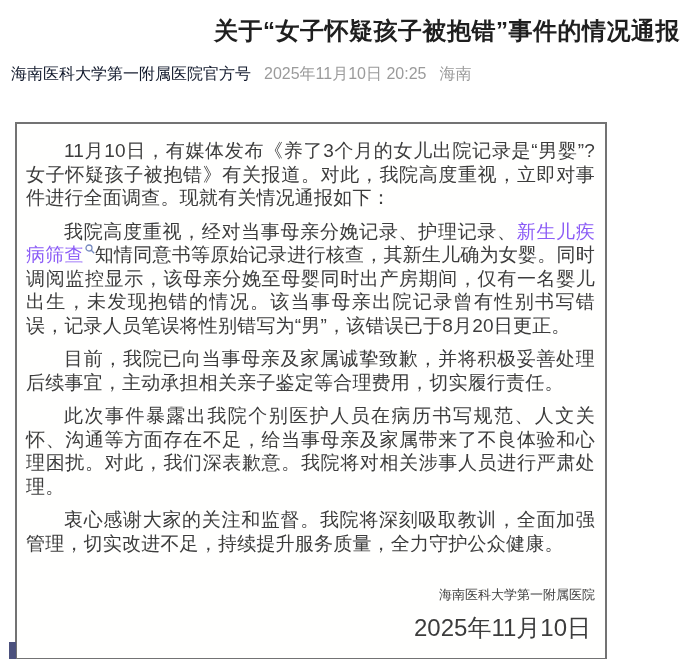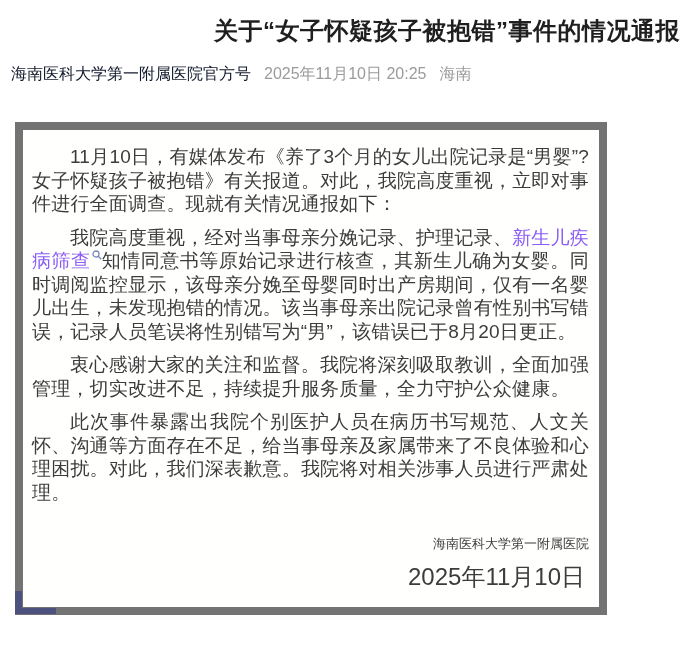--- a/index.html
+++ b/index.html
@@ -37,21 +37,21 @@
   .meta-time, .meta-location {
     color: #9b9b9b;
     margin-left: 13px;
     text-align: right;
   }
   .notice-box {
     position: relative;
     margin-top: 37px;
     margin-left: 4px;
     width: 592px;
-    border: 8px solid #737373;
+    border: 2px solid #737373;
     box-sizing: border-box;
     padding: 15px 10px 18px 9px;
     background: #fffffe;
   }
   .notice-box p {
     margin: 0 0 10px 0;
     font-size: 19px;
     line-height: 23.5px;
     color: #3c3c3c;
     text-indent: 2em;
@@ -125,24 +125,25 @@
 
   <div class="notice-box">
 
     <p>11月10日，有媒体发布《养了3个月的女儿出院记录是“男婴”?女子怀疑孩子被抱错》有关报道。对此，我院高度重视，立即对事件进行全面调查。现就有关情况通报如下：</p>
 
     <p><span>我院高度重视，经对当事母亲分娩记录、护理记录、</span><a class="inline-entity-link"><span>新生儿疾病筛查</span><svg class="sup-search-icon" viewBox="0 0 10 10" xmlns="http://www.w3.org/2000/svg">
             <circle cx="4" cy="4" r="3" fill="none" stroke="#7589be" stroke-width="1.3"></circle>
             <line x1="6.3" y1="6.3" x2="9.2" y2="9.2" stroke="#7589be" stroke-width="1.3"></line>
           </svg></a><span>知情同意书等原始记录进行核查，其新生儿确为女婴。同时调阅监控显示，该母亲分娩至母婴同时出产房期间，仅有一名婴儿出生，未发现抱错的情况。该当事母亲出院记录曾有性别书写错误，记录人员笔误将性别错写为“男”，该错误已于8月20日更正。</span></p>
 
+    <p>目前，我院已向当事母亲及家属诚挚致歉，并将积极妥善处理后续事宜，主动承担相关亲子鉴定等合理费用，切实履行责任。</p>
+
+    <p>此次事件暴露出我院个别医护人员在病历书写规范、人文关怀、沟通等方面存在不足，给当事母亲及家属带来了不良体验和心理困扰。对此，我们深表歉意。我院将对相关涉事人员进行严肃处理。</p>
 
     <p>衷心感谢大家的关注和监督。我院将深刻吸取教训，全面加强管理，切实改进不足，持续提升服务质量，全力守护公众健康。</p>
-
-    <p>此次事件暴露出我院个别医护人员在病历书写规范、人文关怀、沟通等方面存在不足，给当事母亲及家属带来了不良体验和心理困扰。对此，我们深表歉意。我院将对相关涉事人员进行严肃处理。</p>
 
     <div class="sig-line">海南医科大学第一附属医院</div>
 
     <div class="date-line">2025年11月10日</div>
 
     <span class="corner-bracket"></span>
   </div>
 
 </div>
 

